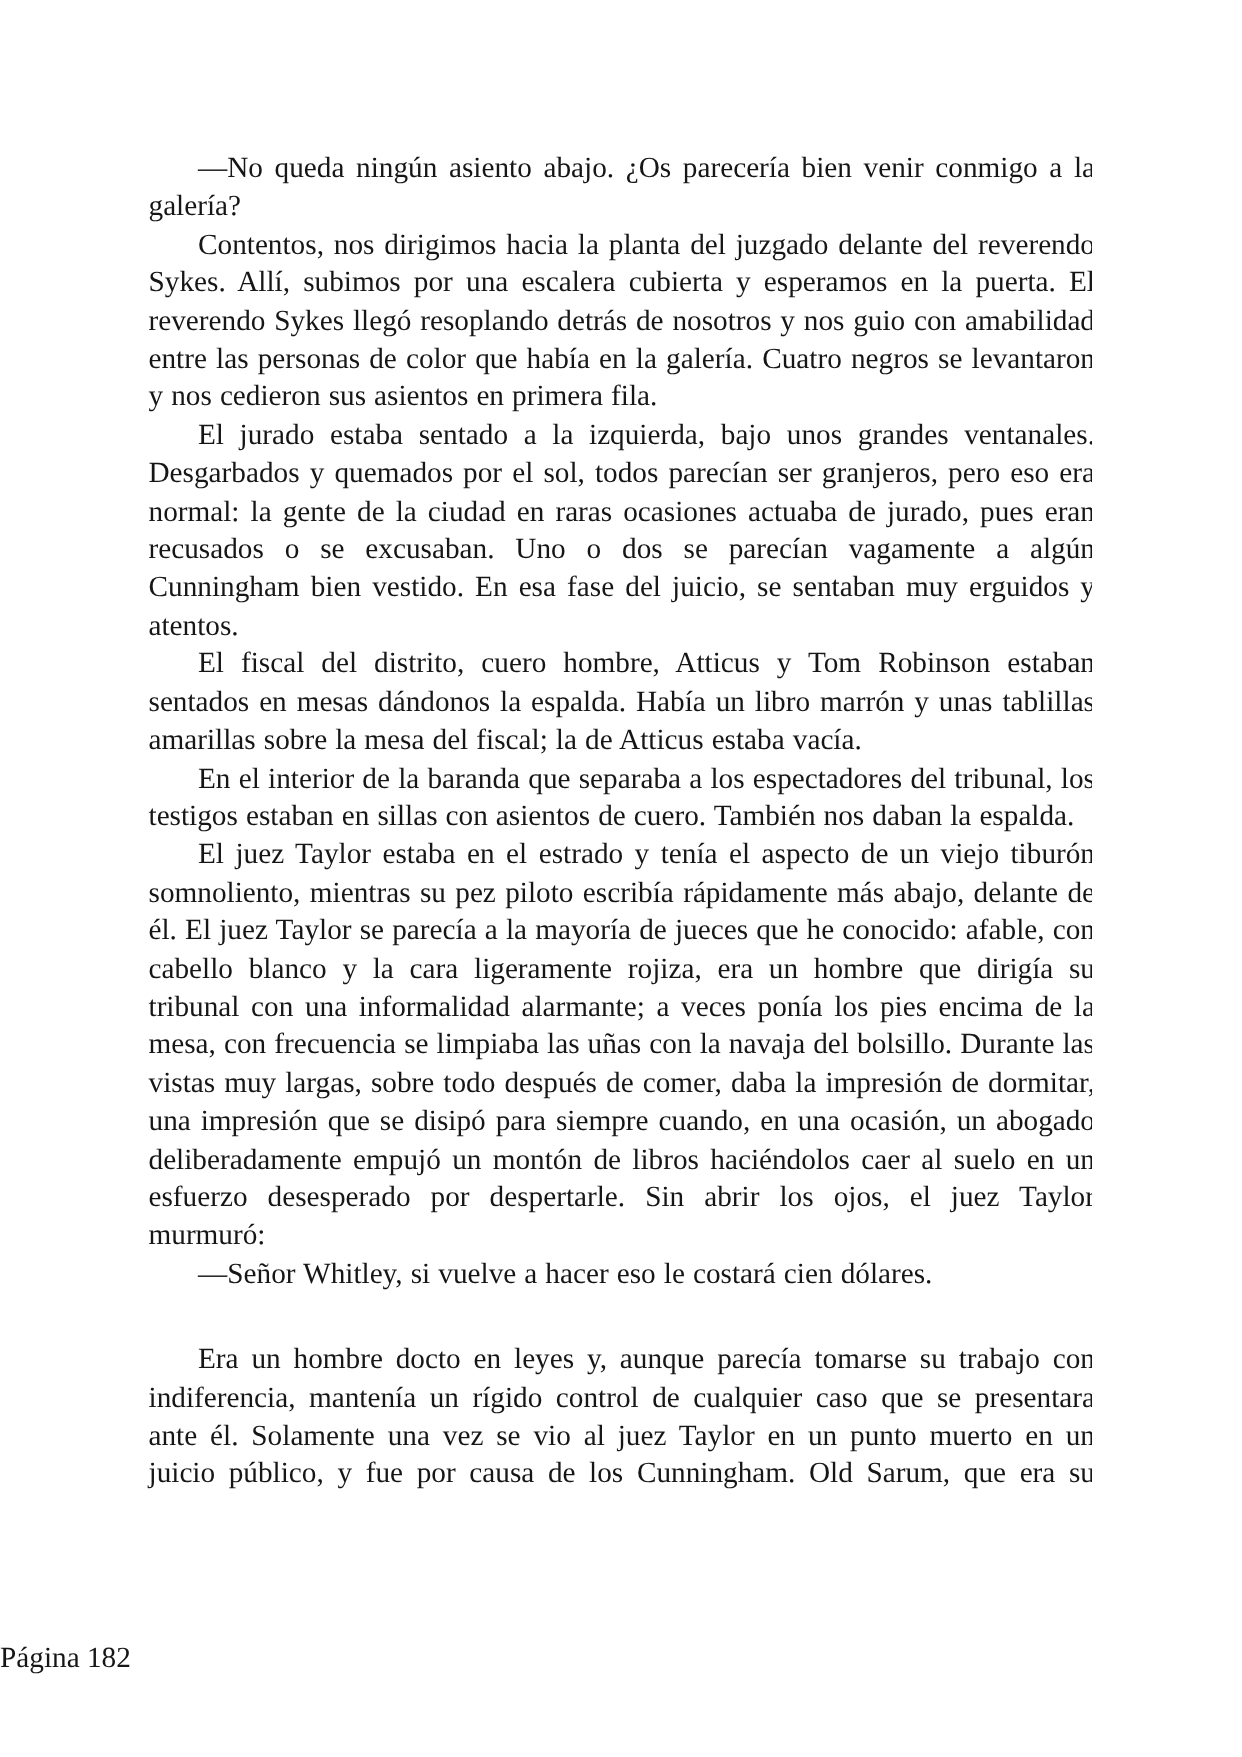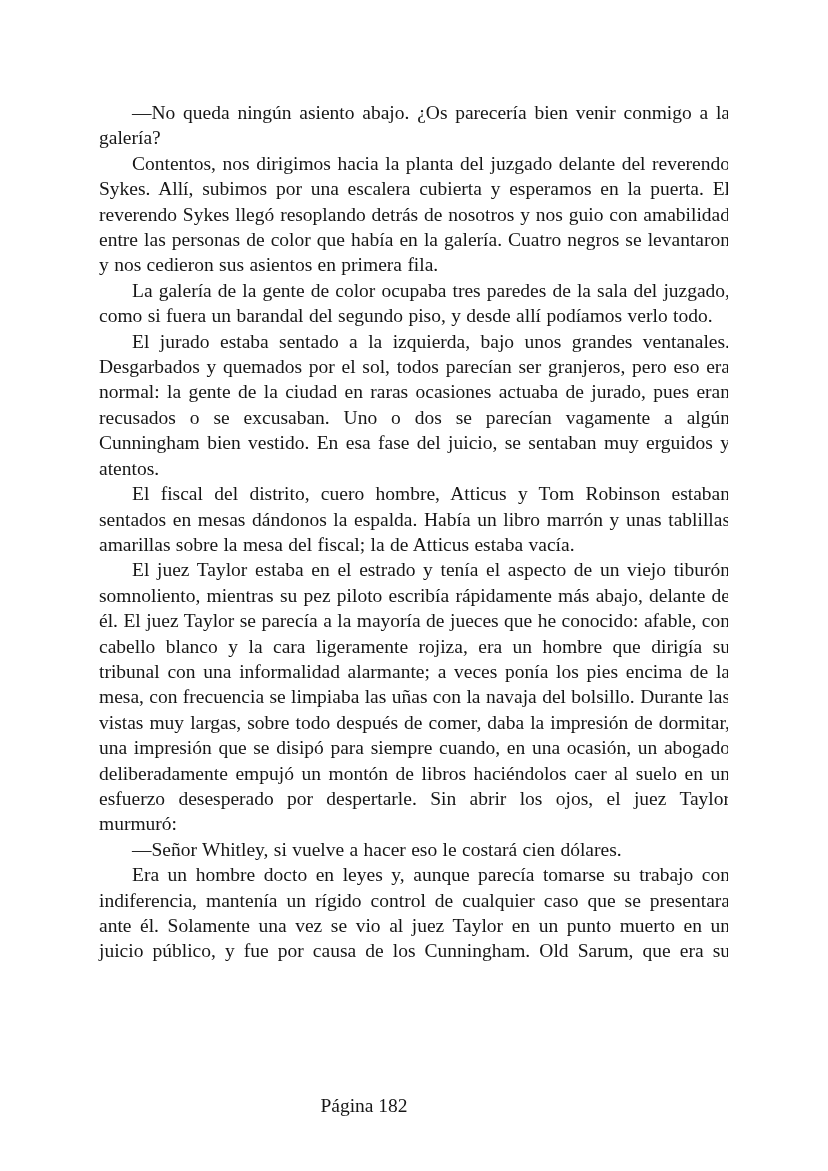--- a/index.html
+++ b/index.html
@@ -27,42 +27,43 @@
   }
   .para {
     margin: 0;
     padding: 0;
     text-indent: 33px;
     word-spacing: 0.5px;
   }
   .para-continues {
     
     text-align-last: justify;
+    margin-top: 32px;
   }
   .page-footer {
     position: absolute;
     left: 0;
     right: 0;
     top: 1093px;
-    text-align: center;
+    text-align: left;
     font-size: 19.5px;
     line-height: 25.4px;
   }
 </style>
 </head>
 <body>
 
 <div class="page">
 
   <main class="text-block">
     <p class="para">—No queda ningún asiento abajo. ¿Os parecería bien venir conmigo a la galería?</p>
     <p class="para">Contentos, nos dirigimos hacia la planta del juzgado delante del reverendo Sykes. Allí, subimos por una escalera cubierta y esperamos en la puerta. El reverendo Sykes llegó resoplando detrás de nosotros y nos guio con amabilidad entre las personas de color que había en la galería. Cuatro negros se levantaron y nos cedieron sus asientos en primera fila.</p>
-    <p class="para">La galería de la gente de color ocupaba tres paredes de la sala del juzgado, como si fuera un barandal del segundo piso, y desde allí podíamos verlo todo.</p>
     <p class="para">El jurado estaba sentado a la izquierda, bajo unos grandes ventanales. Desgarbados y quemados por el sol, todos parecían ser granjeros, pero eso era normal: la gente de la ciudad en raras ocasiones actuaba de jurado, pues eran recusados o se excusaban. Uno o dos se parecían vagamente a algún Cunningham bien vestido. En esa fase del juicio, se sentaban muy erguidos y atentos.</p>
     <p class="para">El fiscal del distrito, cuero hombre, Atticus y Tom Robinson estaban sentados en mesas dándonos la espalda. Había un libro marrón y unas tablillas amarillas sobre la mesa del fiscal; la de Atticus estaba vacía.</p>
+    <p class="para">En el interior de la baranda que separaba a los espectadores del tribunal, los testigos estaban en sillas con asientos de cuero. También nos daban la espalda.</p>
     <p class="para">El juez Taylor estaba en el estrado y tenía el aspecto de un viejo tiburón somnoliento, mientras su pez piloto escribía rápidamente más abajo, delante de él. El juez Taylor se parecía a la mayoría de jueces que he conocido: afable, con cabello blanco y la cara ligeramente rojiza, era un hombre que dirigía su tribunal con una informalidad alarmante; a veces ponía los pies encima de la mesa, con frecuencia se limpiaba las uñas con la navaja del bolsillo. Durante las vistas muy largas, sobre todo después de comer, daba la impresión de dormitar, una impresión que se disipó para siempre cuando, en una ocasión, un abogado deliberadamente empujó un montón de libros haciéndolos caer al suelo en un esfuerzo desesperado por despertarle. Sin abrir los ojos, el juez Taylor murmuró:</p>
     <p class="para">—Señor Whitley, si vuelve a hacer eso le costará cien dólares.</p>
     <p class="para para-continues">Era un hombre docto en leyes y, aunque parecía tomarse su trabajo con indiferencia, mantenía un rígido control de cualquier caso que se presentara ante él. Solamente una vez se vio al juez Taylor en un punto muerto en un juicio público, y fue por causa de los Cunningham. Old Sarum, que era su</p>
   </main>
 
   <footer class="page-footer">
     <span>Página 182</span>
   </footer>
 
 </div>

